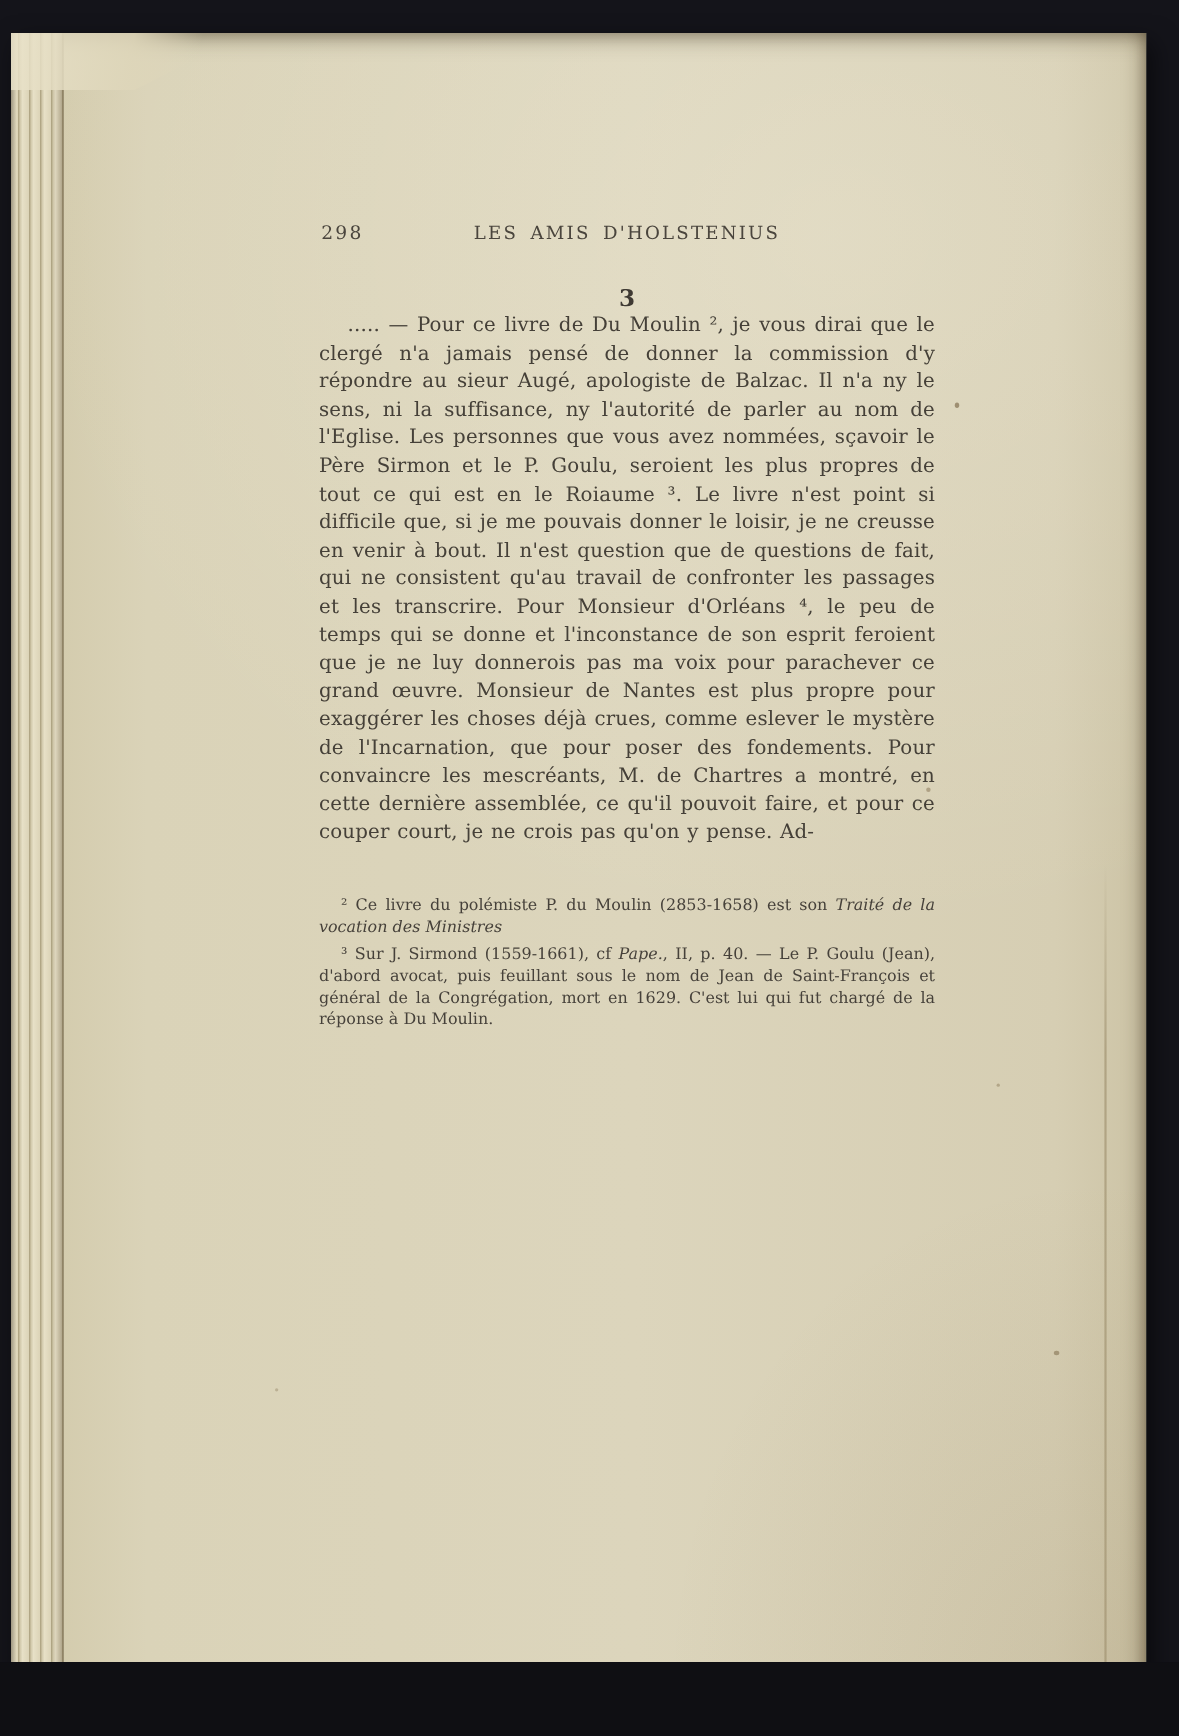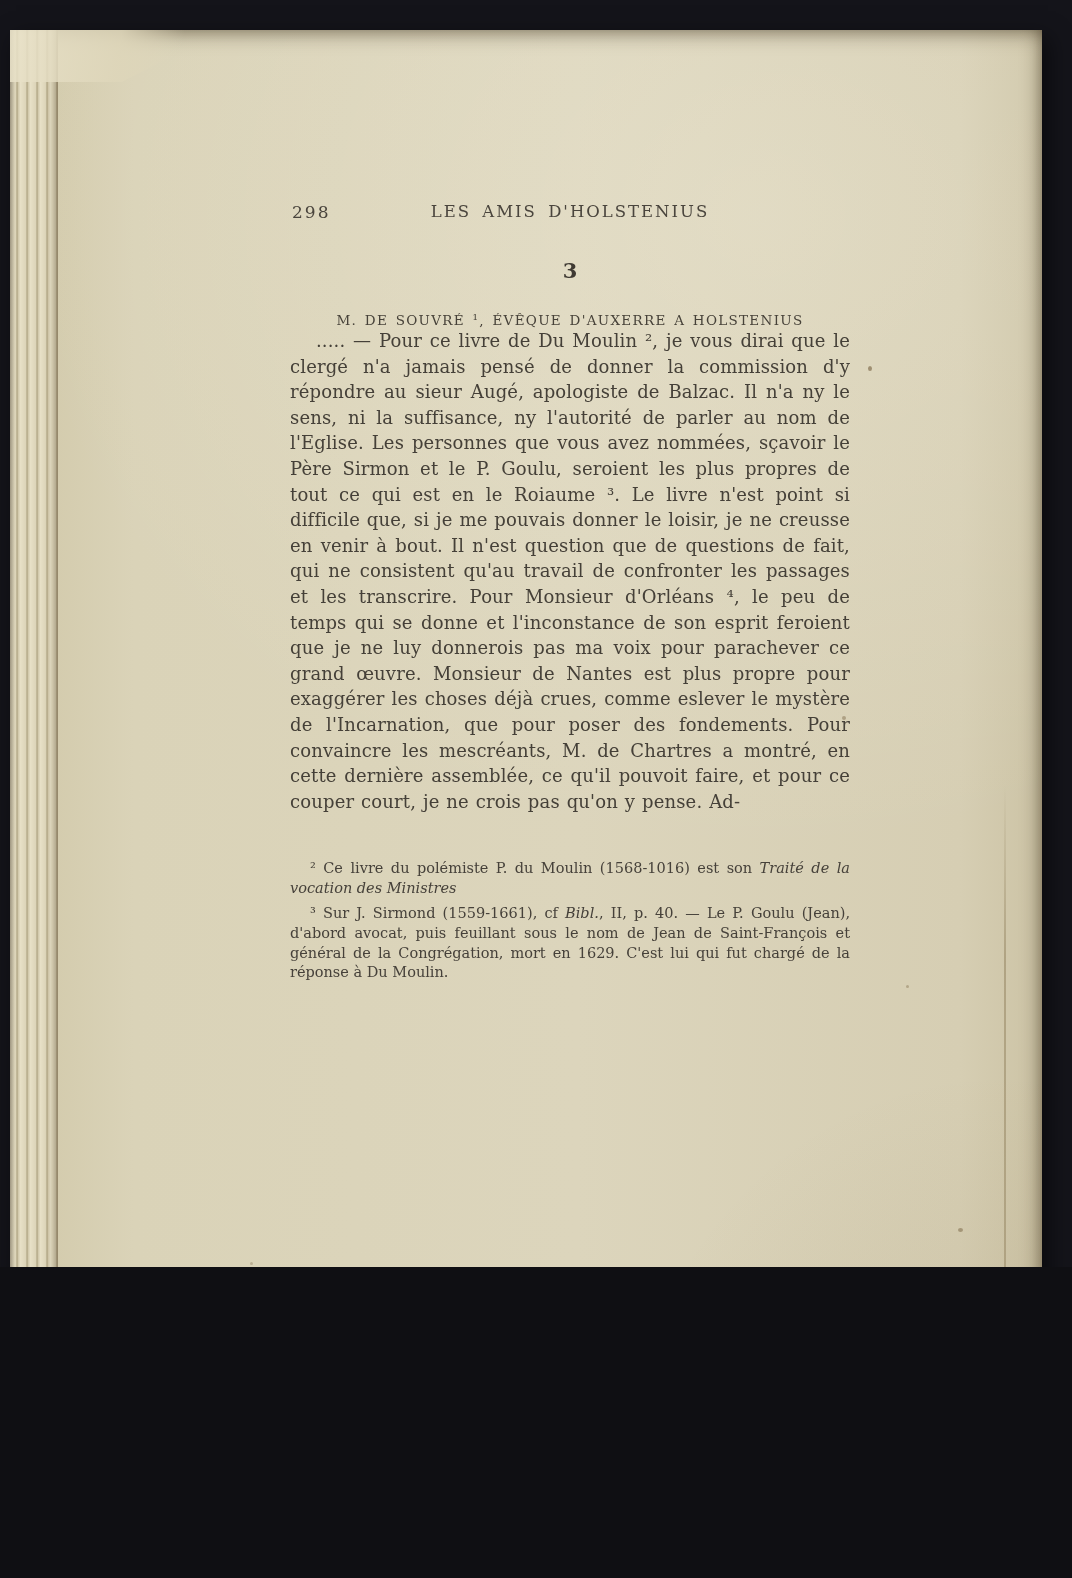--- a/index.html
+++ b/index.html
@@ -3,21 +3,21 @@
 <meta charset="utf-8">
 <style>
   html, body {
     margin: 0;
     padding: 0;
     background: #0f0f13;
   }
   .scene {
     position: relative;
     width: 1072px;
-    height: 1267px;
+    height: 1511px;
     background: #14141a;
     overflow: hidden;
     font-family: "DejaVu Serif", "Liberation Serif", serif;
   }
   .page {
     position: absolute;
     left: 10px;
     top: 30px;
     width: 1032px;
     height: 1534px;
@@ -151,24 +151,23 @@
     <div class="speck s5"></div>
 
     <div class="text-block">
       <div class="running-head">
         <span class="pagenum">298</span>
         <span class="running-title">LES AMIS D'HOLSTENIUS</span>
       </div>
 
       <div class="section-number">3</div>
 
-      <div class="letter-heading">M. DE SOUVRÉ ¹, ÉVÊQUE D'AUXERRE A HOLSTENIUS</div>
 
 
       <p class="body-para"><span>..... — Pour ce livre de Du Moulin ², je vous dirai que le clergé n'a jamais pensé de donner la commission d'y répondre au sieur Augé, apologiste de Balzac. Il n'a ny le sens, ni la suffisance, ny l'autorité de parler au nom de l'Eglise. Les personnes que vous avez nommées, sçavoir le Père Sirmon et le P. Goulu, seroient les plus propres de tout ce qui est en le Roiaume ³. Le livre n'est point si difficile que, si je me pouvais donner le loisir, je ne creusse en venir à bout. Il n'est question que de questions de fait, qui ne consistent qu'au travail de confronter les passages et les transcrire. Pour Monsieur d'Orléans ⁴, le peu de temps qui se donne et l'inconstance de son esprit feroient que je ne luy donnerois pas ma voix pour parachever ce grand œuvre. Monsieur de Nantes est plus propre pour exaggérer les choses déjà crues, comme eslever le mystère de l'Incarnation, que pour poser des fondements. Pour convaincre les mescréants, M. de Chartres a montré, en cette dernière assemblée, ce qu'il pouvoit faire, et pour ce couper court, je ne crois pas qu'on y pense. Ad-</span></p>
 
       <div class="footnotes">
-        <p class="footnote"><span>² Ce livre du polémiste P. du Moulin (1568-1016) est son </span><i>Traité de la vocation des Ministres</i></p>
-        <p class="footnote"><span>³ Sur J. Sirmond (1559-1661), cf </span><i>Bibl.</i><span>, II, p. 40. — Le P. Goulu (Jean), d'abord avocat, puis feuillant sous le nom de Jean de Saint-François et général de la Congrégation, mort en 1629. C'est lui qui fut chargé de la réponse à Du Moulin.</span></p>
+        <p class="footnote"><span>² Ce livre du polémiste P. du Moulin (2853-1658) est son </span><i>Traité de la vocation des Ministres</i></p>
+        <p class="footnote"><span>³ Sur J. Sirmond (1559-1661), cf </span><i>Pape.</i><span>, II, p. 40. — Le P. Goulu (Jean), d'abord avocat, puis feuillant sous le nom de Jean de Saint-François et général de la Congrégation, mort en 1629. C'est lui qui fut chargé de la réponse à Du Moulin.</span></p>
       </div>
     </div>
   </div>
 </div>
 
 </body></html>

